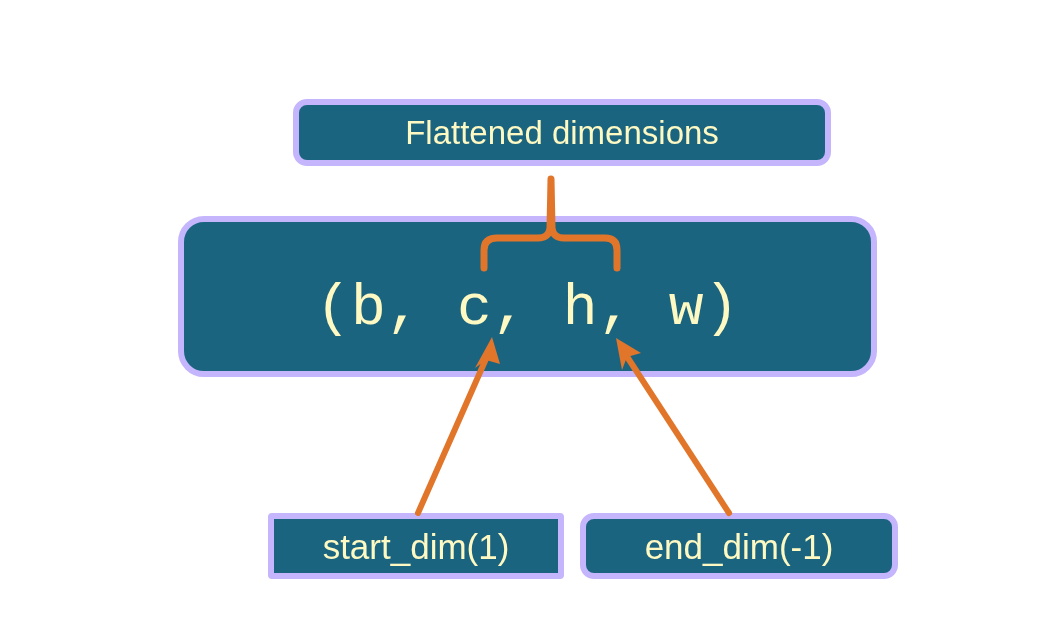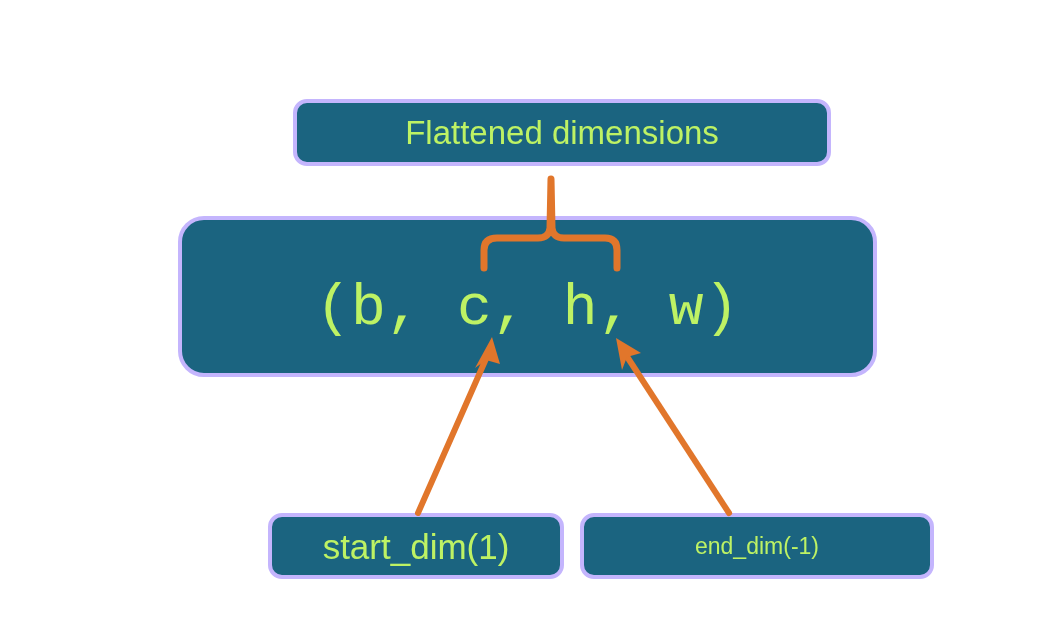--- a/index.html
+++ b/index.html
@@ -18,22 +18,22 @@
     background: #ffffff;
     overflow: hidden;
   }
   .node {
     position: absolute;
     box-sizing: border-box;
     display: flex;
     align-items: center;
     justify-content: center;
     background: #1b6480;
-    border: 4px solid #c4b5fd;
-    color: #bef264;
+    border: 6px solid #c4b5fd;
+    color: #fef9c3;
     text-align: center;
     line-height: 1;
     white-space: nowrap;
     z-index: 2;
   }
   #node-flattened {
     left: 293px;
     top: 99px;
     width: 538px;
     height: 67px;
@@ -53,30 +53,30 @@
   #node-shape .node-label {
     position: relative;
     top: 12px;
     letter-spacing: 0.5px;
   }
   #node-start-dim {
     left: 268px;
     top: 513px;
     width: 296px;
     height: 66px;
-    border-radius: 14px;
+    border-radius: 4px;
     font-size: 35px;
   }
   #node-end-dim {
     left: 580px;
     top: 513px;
-    width: 354px;
+    width: 318px;
     height: 66px;
     border-radius: 14px;
-    font-size: 23px;
+    font-size: 35px;
   }
   .node-label {
     pointer-events: none;
   }
   #connectors {
     position: absolute;
     left: 0;
     top: 0;
     width: 1038px;
     height: 632px;

